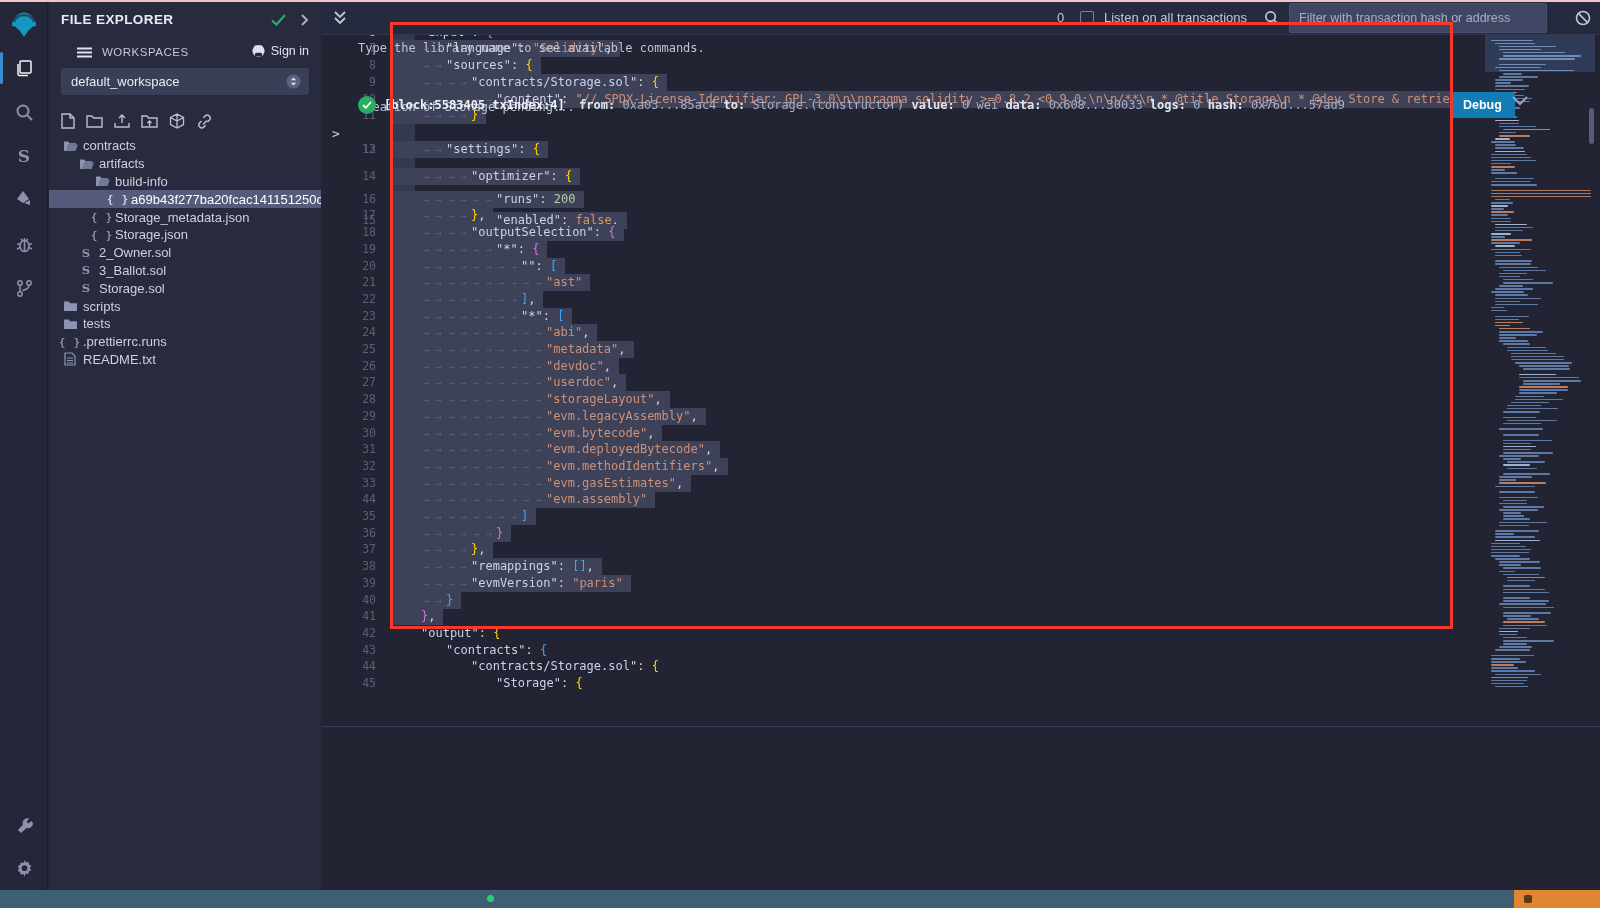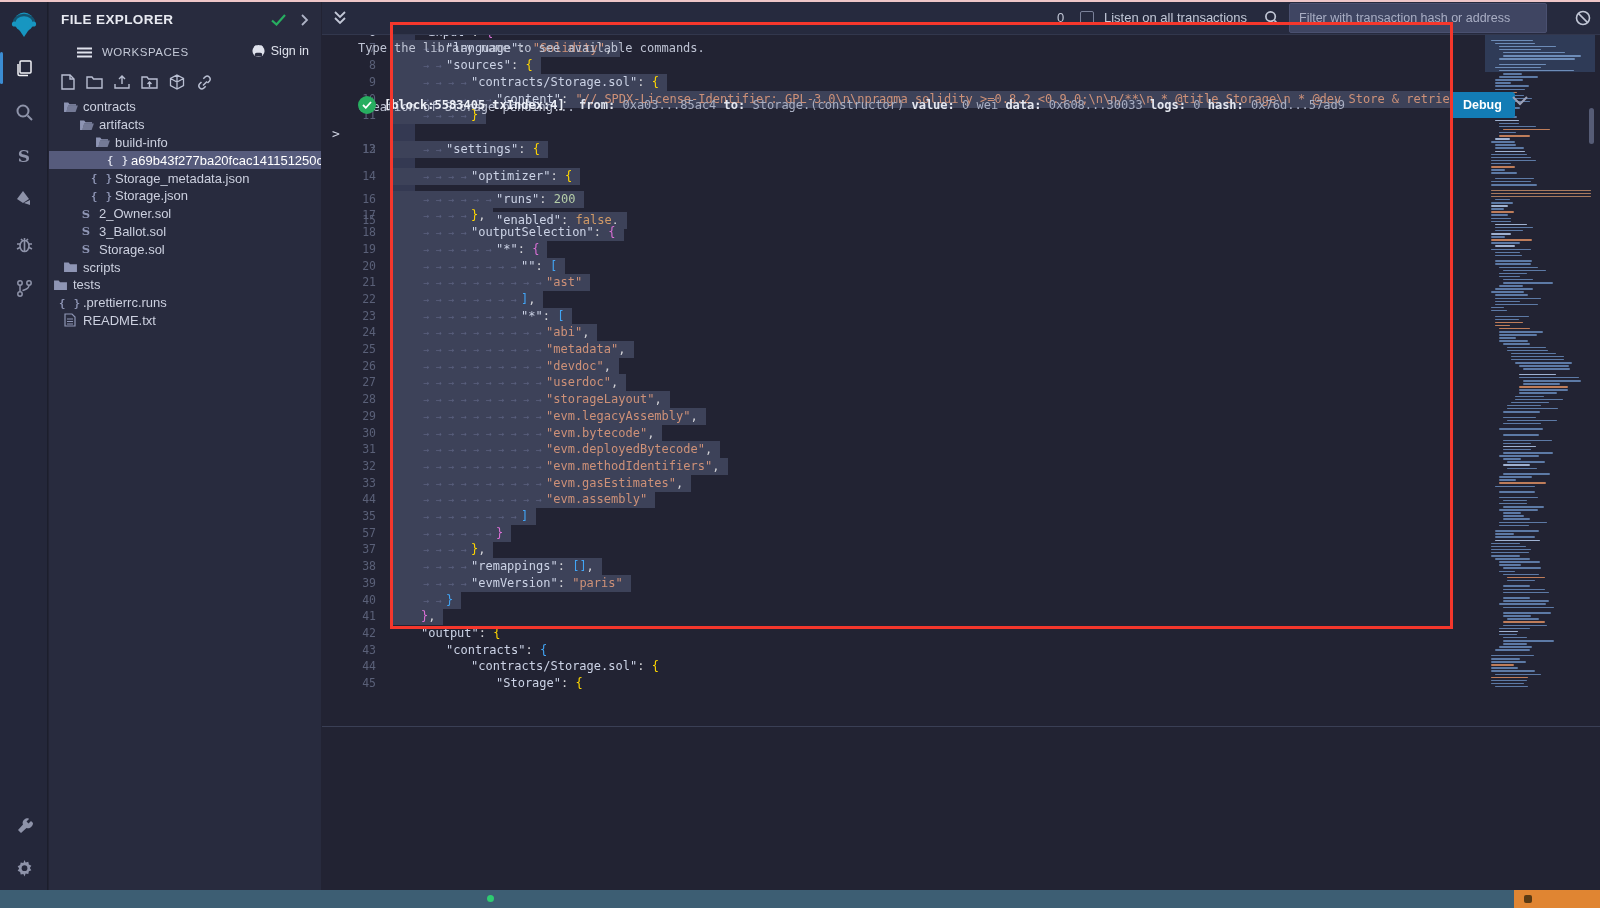--- a/index.html
+++ b/index.html
@@ -185,20 +185,27 @@
     <span id="ws-label">WORKSPACES</span>
     <span id="signin">
       <svg width="15" height="15" viewBox="0 0 16 16">
           <circle cx="8" cy="8.5" r="6.5" fill="#dfe2ec"></circle>
           <path d="M3 4 L5.5 2 L6.5 4.5 M13 4 L10.5 2 L9.5 4.5" fill="#dfe2ec"></path>
           <rect x="4" y="10.5" width="8" height="4" rx="2" fill="#282b3e"></rect>
         </svg>
       <span>Sign in</span>
     </span>
   </div>
+  <div id="ws-select">
+    <span>default_workspace</span>
+    <svg width="15" height="15" viewBox="0 0 15 15">
+        <circle cx="7.5" cy="7.5" r="7" fill="#596080"></circle>
+        <path d="M4.7 6.2 L7.5 3.6 L10.3 6.2 Z M4.7 8.8 L7.5 11.4 L10.3 8.8 Z" fill="#d8dbe6"></path>
+      </svg>
+  </div>
   <div id="tree-toolbar">
     <svg width="14" height="16" viewBox="0 0 14 16" fill="none" stroke="currentColor" stroke-width="1.4">
         <path d="M1 1 h8 l4 4 v10 h-12 Z"></path>
         <path d="M9 1 v4 h4"></path>
       </svg>
     <svg width="17" height="15" viewBox="0 0 17 15" fill="none" stroke="currentColor" stroke-width="1.4">
         <path d="M1 2 h5 l1.5 2 H16 v9 H1 Z"></path>
       </svg>
     <svg width="16" height="16" viewBox="0 0 16 16" fill="none" stroke="currentColor" stroke-width="1.4">
         <path d="M8 10 V2 M5 5 L8 2 L11 5 M1 10 v4 h14 v-4"></path>
@@ -279,21 +286,21 @@
         <span>Storage.sol</span>
       </div>
       <div class="trow" style="padding-left: 12px;">
         <span class="ticon">
           <svg width="15" height="12" viewBox="0 0 16 13">
             <path d="M1 1.5 h5 l1.5 2 H15 V12 H1 Z" fill="currentColor"></path>
           </svg>
         </span>
         <span>scripts</span>
       </div>
-      <div class="trow" style="padding-left: 2px;">
+      <div class="trow" style="padding-left: 12px;">
         <span class="ticon">
           <svg width="15" height="12" viewBox="0 0 16 13">
             <path d="M1 1.5 h5 l1.5 2 H15 V12 H1 Z" fill="currentColor"></path>
           </svg>
         </span>
         <span>tests</span>
       </div>
       <div class="trow" style="padding-left: 12px;">
         <span class="ticon">
           <span class="ticon-braces">{ }</span>
@@ -528,21 +535,21 @@
           <span class="lnum">44</span>
           <span class="selbg" style="left:68px;width:265.22px"></span>
           <span class="codewrap"><span class="arrow" style="left:2px">→</span><span class="arrow" style="left:14.5px">→</span><span class="arrow" style="left:27px">→</span><span class="arrow" style="left:39.5px">→</span><span class="arrow" style="left:52px">→</span><span class="arrow" style="left:64.5px">→</span><span class="arrow" style="left:77px">→</span><span class="arrow" style="left:89.5px">→</span><span class="arrow" style="left:102px">→</span><span class="arrow" style="left:114.5px">→</span><span class="ctext" style="left:125px"><span class="ss">"evm.assembly"</span></span></span>
         </div>
         <div class="eline" style="top: 506px;">
           <span class="lnum">35</span>
           <span class="selbg" style="left:68px;width:146.23px"></span>
           <span class="codewrap"><span class="arrow" style="left:2px">→</span><span class="arrow" style="left:14.5px">→</span><span class="arrow" style="left:27px">→</span><span class="arrow" style="left:39.5px">→</span><span class="arrow" style="left:52px">→</span><span class="arrow" style="left:64.5px">→</span><span class="arrow" style="left:77px">→</span><span class="arrow" style="left:89.5px">→</span><span class="ctext" style="left:100px"><span class="su">]</span></span></span>
         </div>
         <div class="eline" style="top: 522.7px;">
-          <span class="lnum">57</span>
+          <span class="lnum">36</span>
           <span class="selbg" style="left:68px;width:121.22999999999999px"></span>
           <span class="codewrap"><span class="arrow" style="left:2px">→</span><span class="arrow" style="left:14.5px">→</span><span class="arrow" style="left:27px">→</span><span class="arrow" style="left:39.5px">→</span><span class="arrow" style="left:52px">→</span><span class="arrow" style="left:64.5px">→</span><span class="ctext" style="left:75px"><span class="so">}</span></span></span>
         </div>
         <div class="eline" style="top: 539.4px;">
           <span class="lnum">37</span>
           <span class="selbg" style="left:68px;width:103.46000000000001px"></span>
           <span class="codewrap"><span class="arrow" style="left:2px">→</span><span class="arrow" style="left:14.5px">→</span><span class="arrow" style="left:27px">→</span><span class="arrow" style="left:39.5px">→</span><span class="ctext" style="left:50px"><span class="sg">}</span><span class="sp">,</span></span></span>
         </div>
         <div class="eline" style="top: 556.1px;">
           <span class="lnum">38</span>

